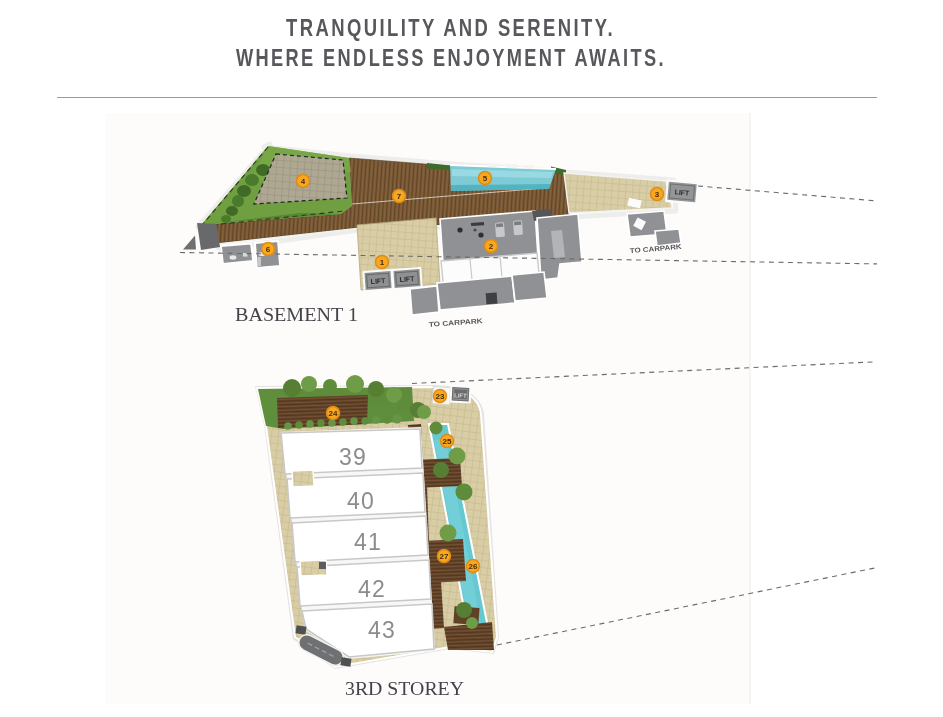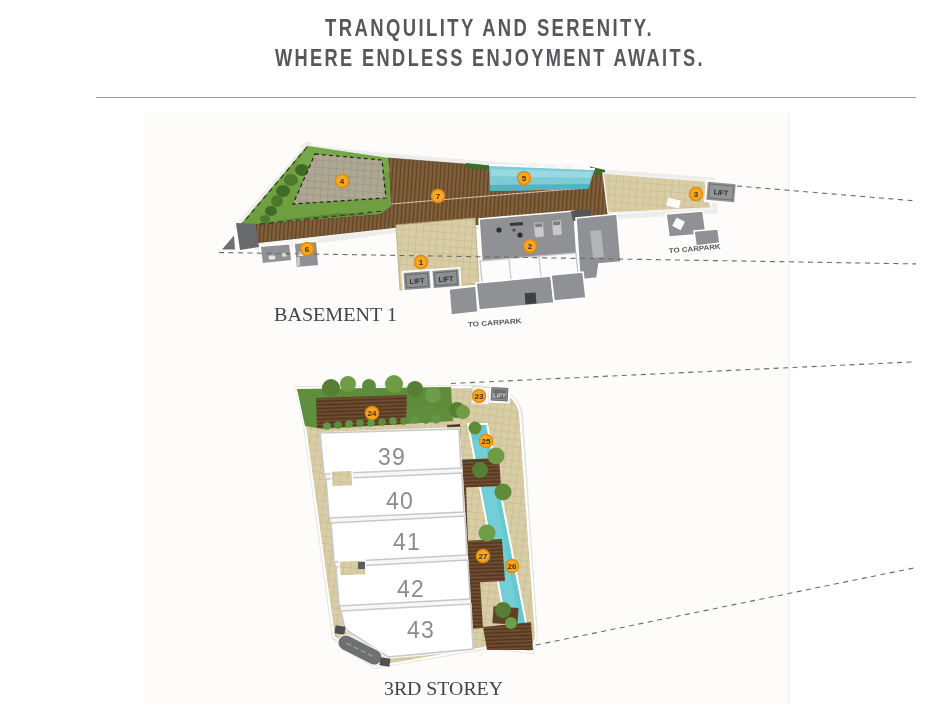--- a/index.html
+++ b/index.html
@@ -1,17 +1,17 @@
 <!DOCTYPE html>
 <html><head>
 <meta charset="utf-8">
 <style>
   html,body{margin:0;padding:0;background:#ffffff;}
   .page{position:relative;width:877px;height:717px;background:#ffffff;overflow:hidden;
-        font-family:"Liberation Sans",sans-serif;margin-left:39px;}
+        font-family:"Liberation Sans",sans-serif;}
   svg{position:absolute;top:0;left:0;}
   text{font-family:"Liberation Sans",sans-serif;}
   .serif{font-family:"Liberation Serif",serif;}
 </style>
 </head>
 <body>
 <div class="page">
 <svg width="943" height="717" viewBox="0 0 943 717">
 <defs>
   <pattern id="tileB" width="7" height="7" patternUnits="userSpaceOnUse" patternTransform="rotate(4)">

